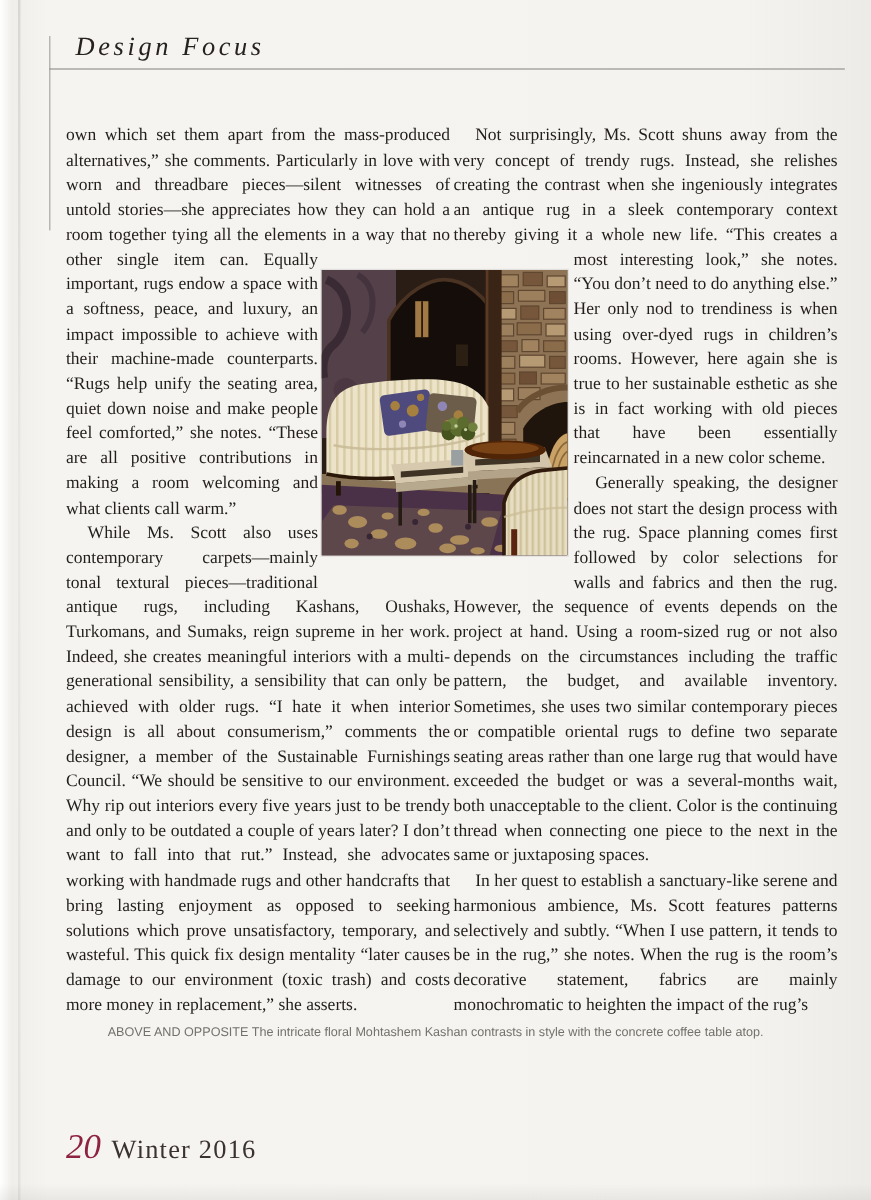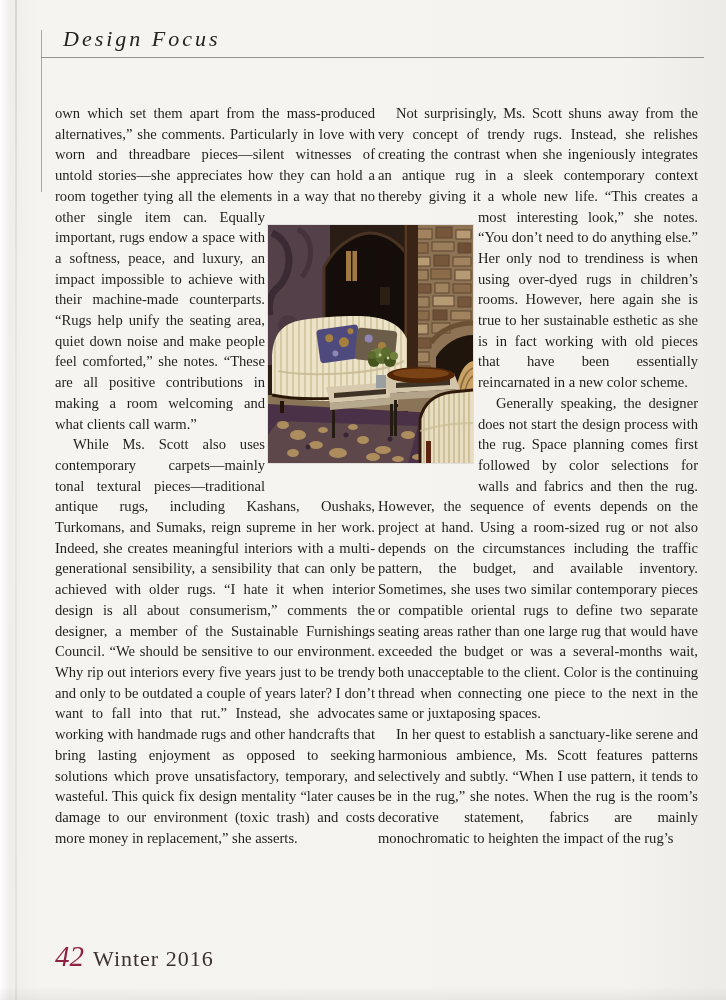--- a/index.html
+++ b/index.html
@@ -222,18 +222,19 @@
       </g>
 
       <path d="M152,238 L152,194 C156,177 168,169 184,167 L205,165 L205,238 Z" fill="url(#stripes2)"></path>
       <path d="M152,238 L152,194 C156,177 168,169 184,167 L205,165" stroke="#301a0c" stroke-width="3" fill="none"></path>
       <rect x="158" y="216" width="5" height="22" fill="#5a2410"></rect>
       <path d="M152,206 C170,200 190,198 205,198" stroke="#c9bc96" stroke-width="2" fill="none" opacity="0.7"></path>
     </svg>
   </div>
 
   <div class="caption">
+    <div>ABOVE AND OPPOSITE The intricate floral Mohtashem Kashan contrasts in style with the concrete coffee table atop.</div>
   </div>
 
   <div class="footer">
-    <span class="pagenum">42</span><span class="issue">Winter 2016</span>
+    <span class="pagenum">20</span><span class="issue">Winter 2016</span>
   </div>
 </div>
 
 </body></html>

